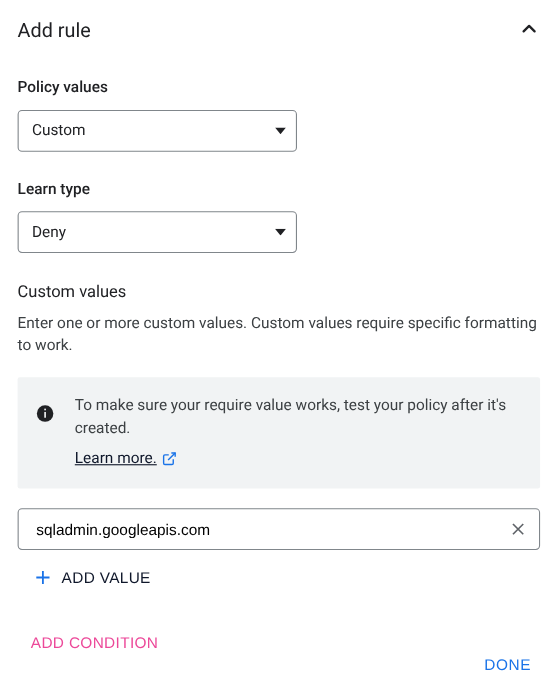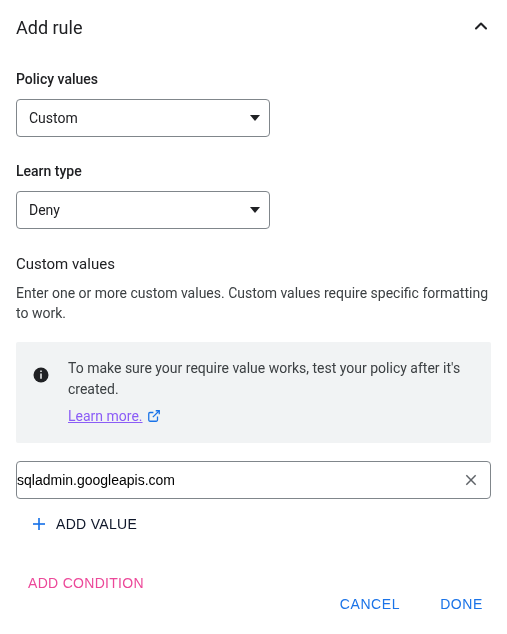--- a/index.html
+++ b/index.html
@@ -80,21 +80,21 @@
       margin-bottom: 18px;
     }
     .learn-link {
       color: #9334e6;
       text-decoration: underline;
       display: inline-flex;
       align-items: center;
       gap: 4px;
     }
     .learn-link.blue {
-      color: #8b5cf6;
+      color: #0f172a;
     }
     .ext-icon {
       width: 14px;
       height: 14px;
       display: inline-block;
       vertical-align: middle;
     }
     .info-box {
       background: #f1f3f4;
       padding: 16px;
@@ -124,21 +124,21 @@
     .value-input-row {
       position: relative;
       width: 100%;
       margin-bottom: 10px;
     }
     .value-input {
       width: 100%;
       height: 38px;
       border: 1px solid #80868b;
       border-radius: 4px;
-      padding: 0 36px 0 0;
+      padding: 0 36px 0 16px;
       font-size: 14px;
     }
     .clear-btn {
       position: absolute;
       right: 8px;
       top: 50%;
       transform: translateY(-50%);
       background: none;
       border: none;
       cursor: pointer;
@@ -273,18 +273,17 @@
       <line x1="4" y1="12" x2="20" y2="12"></line>
     </svg>
   <span>ADD VALUE</span>
 </button>
 
 <div>
   <button class="add-condition-btn">ADD CONDITION</button>
 </div>
 
 <div class="footer">
-  <button class="footer-btn">CANCEL</button>
   <button class="footer-btn">DONE</button>
 </div>
 
 
 
 
 </body></html>

